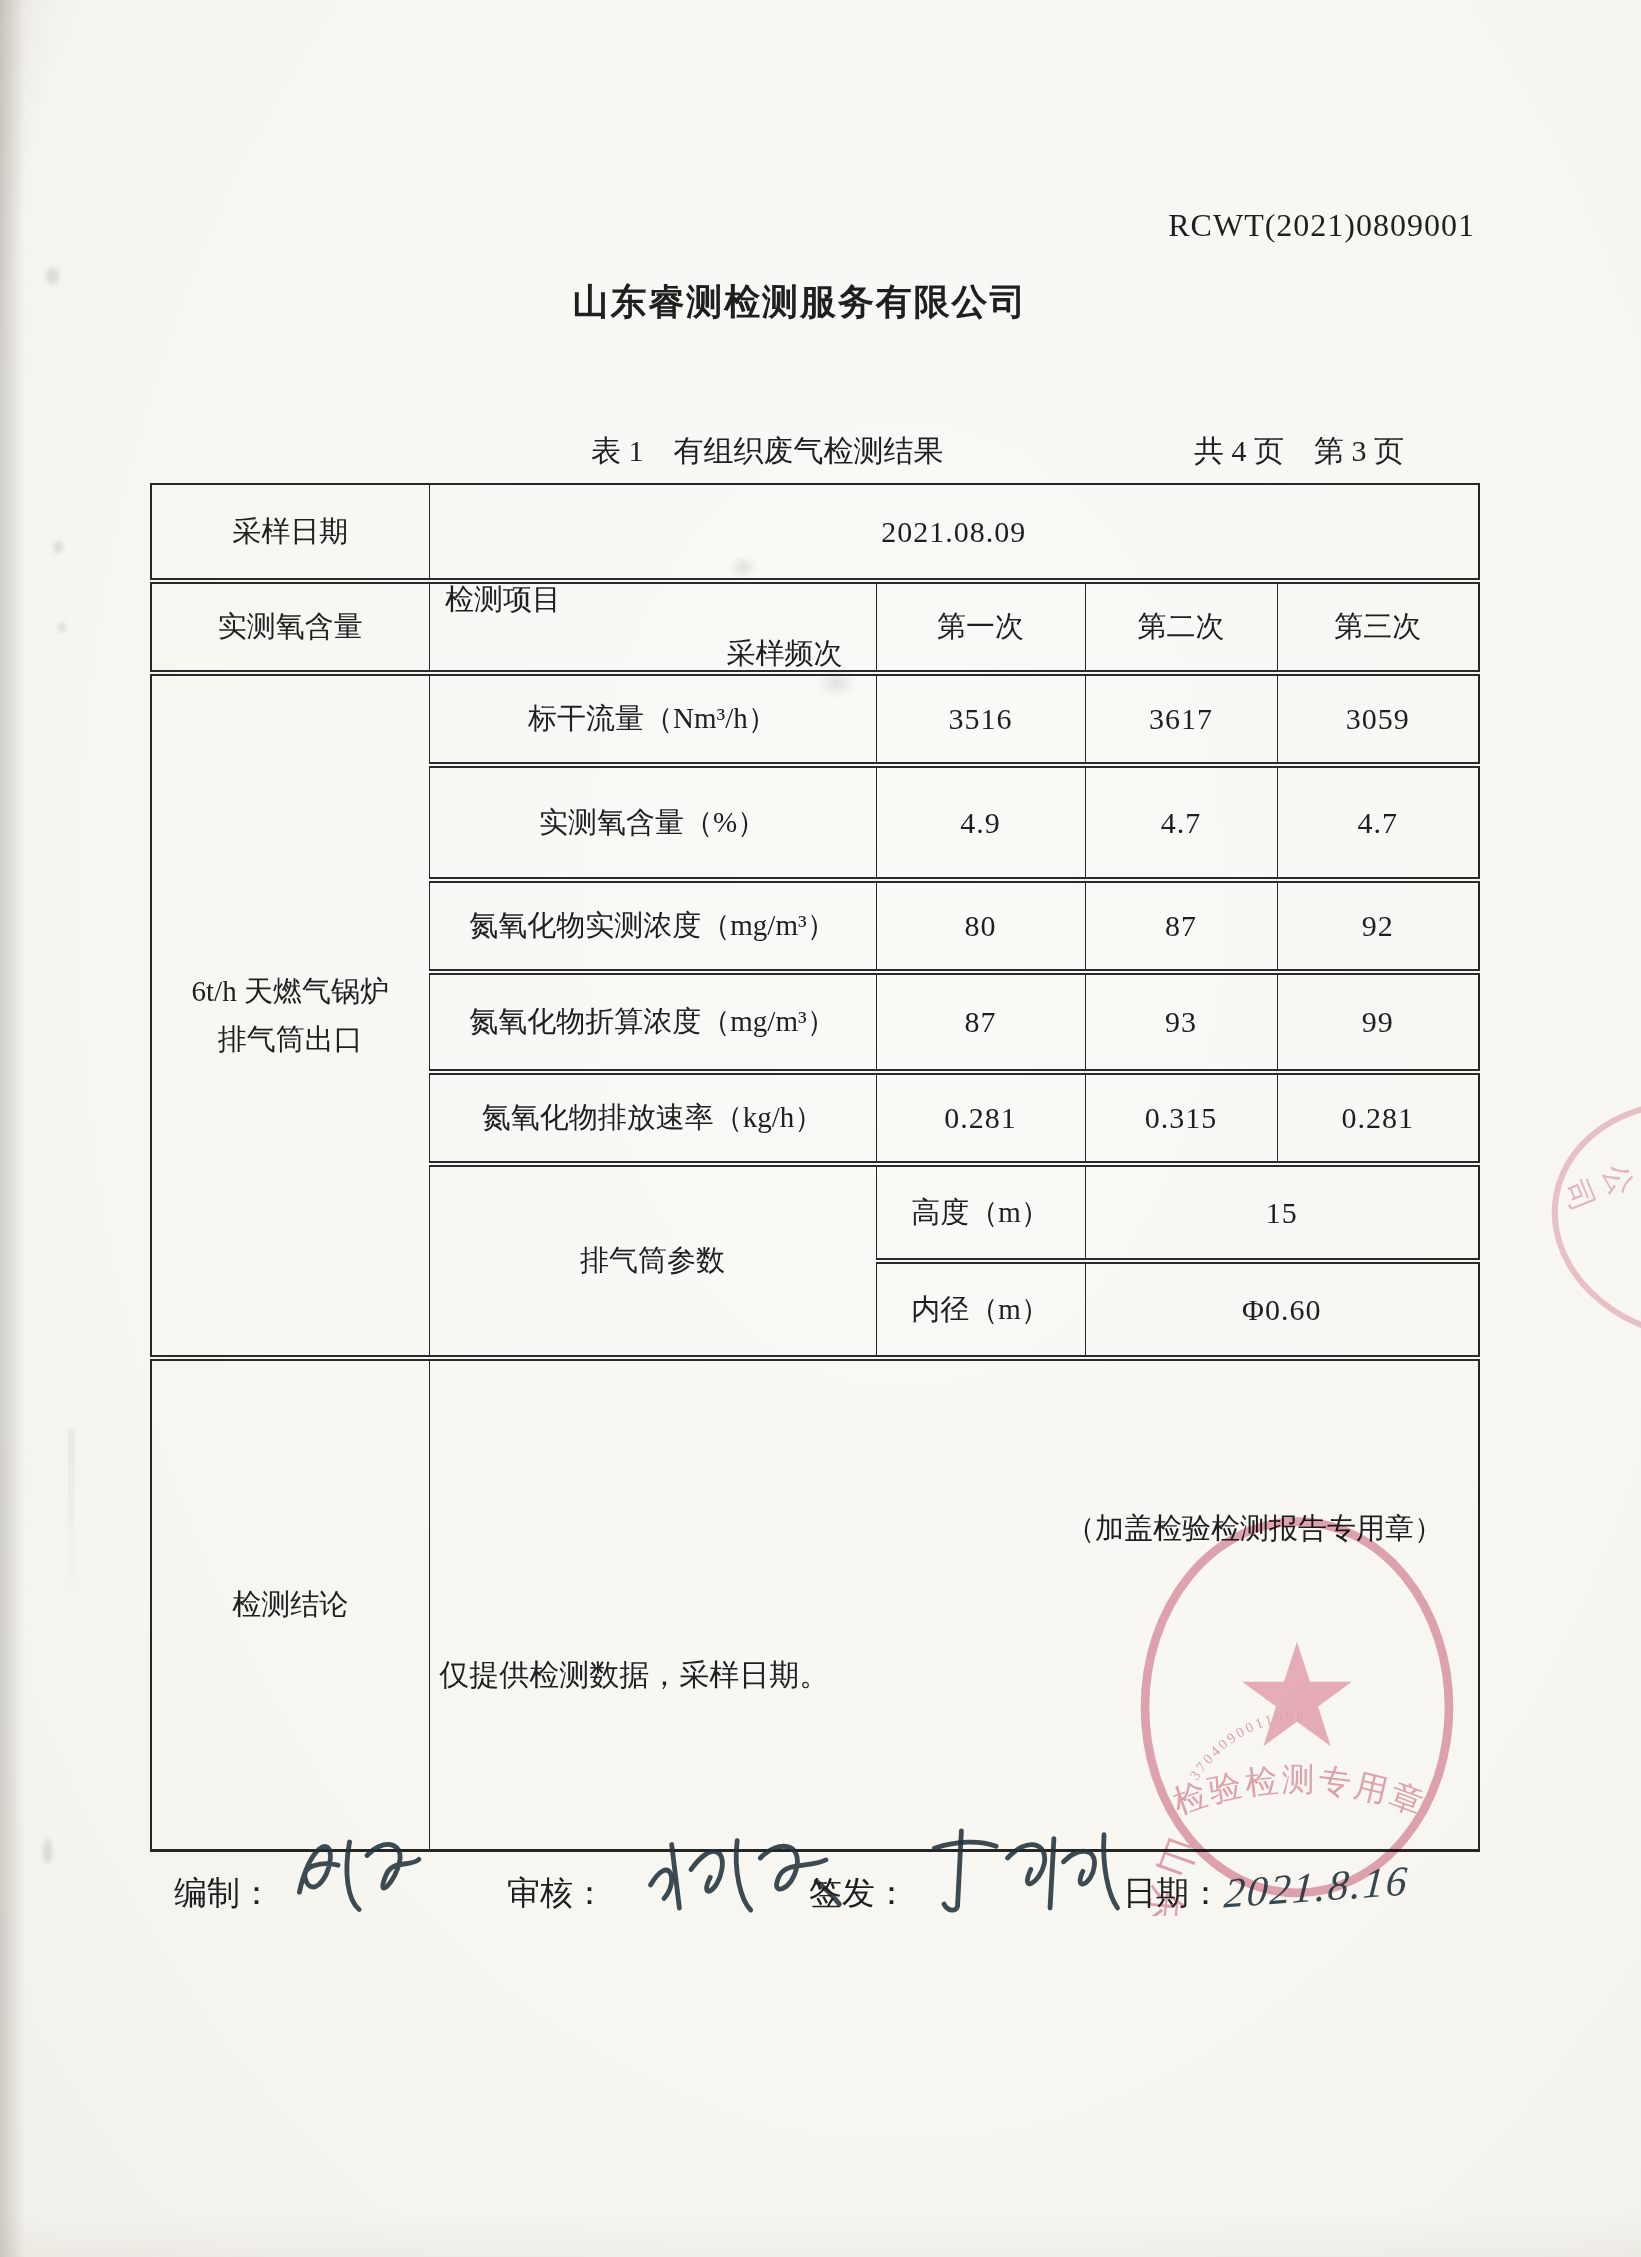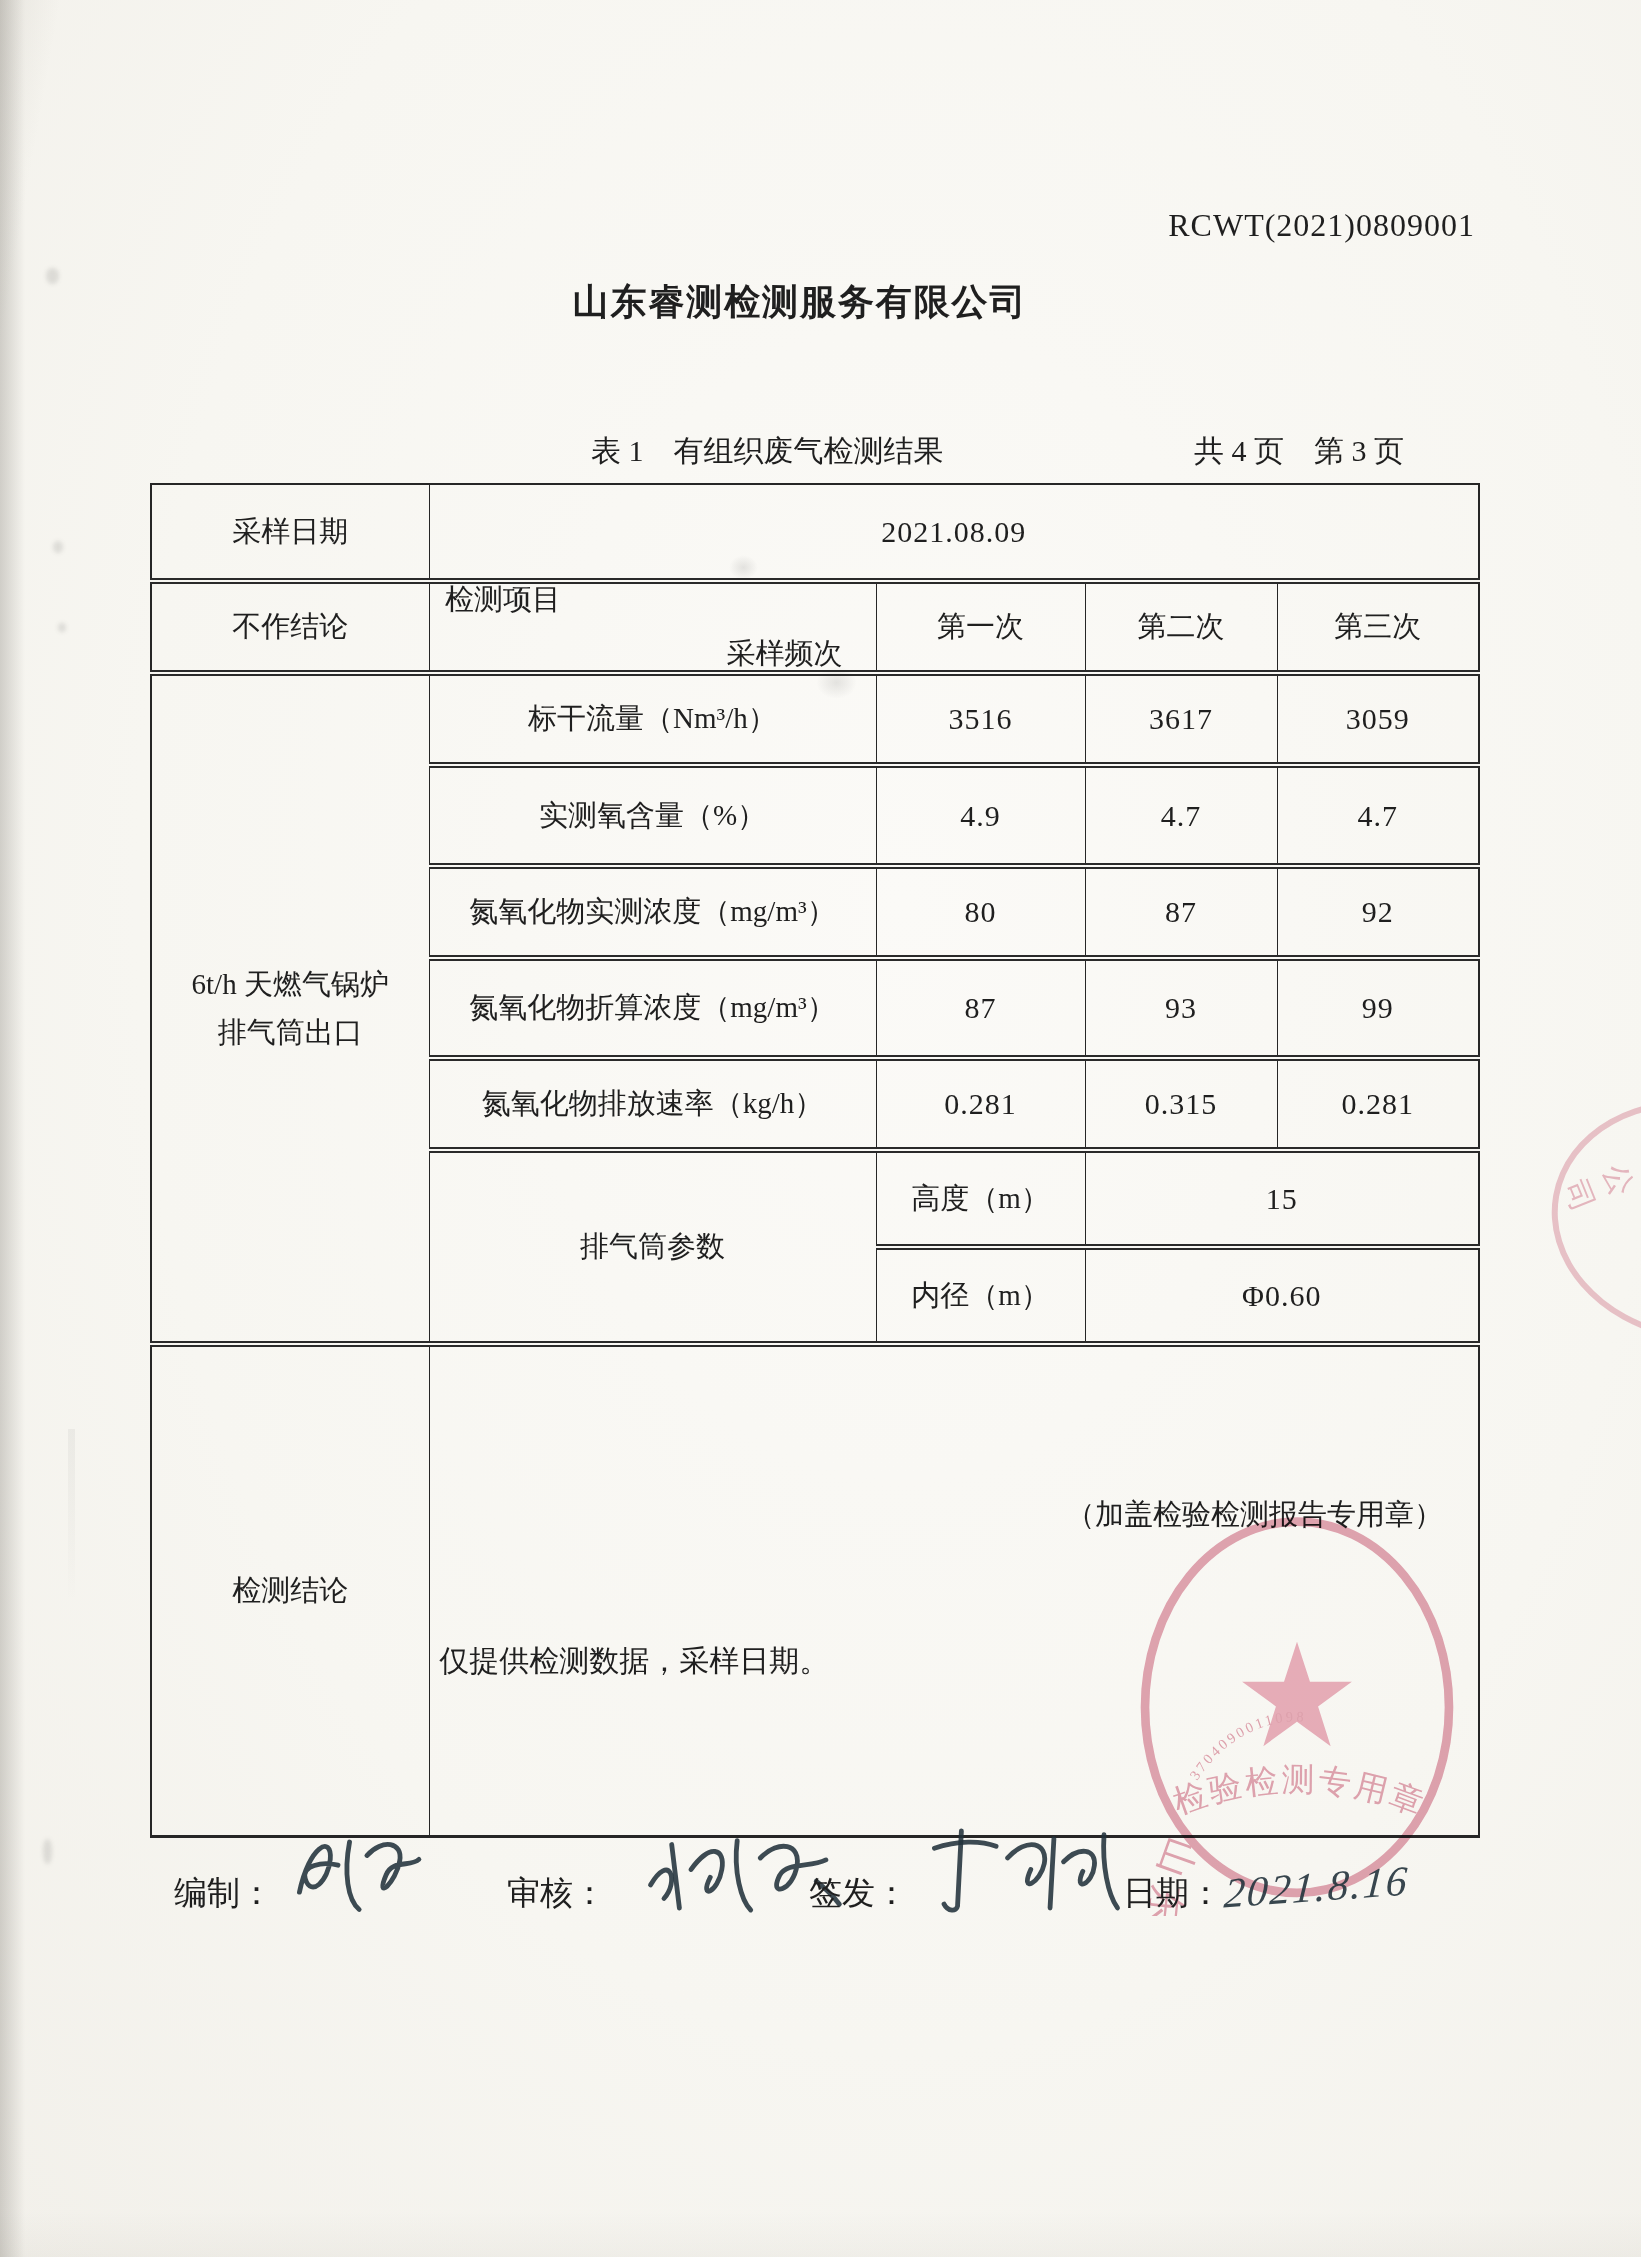--- a/index.html
+++ b/index.html
@@ -98,21 +98,21 @@
         <col style="width:209px">
       <col style="width:192px">
         <col style="width:202px">
     </colgroup>
     <tbody>
         <tr style="height:97px">
       <td>采样日期</td>
       <td colspan="4" class="num">2021.08.09</td>
     </tr>
     <tr style="height:92px">
-      <td>不作结论</td>
+      <td>实测氧含量</td>
       <td>
         <div class="diag-cell">
           <svg viewBox="0 0 463 95" preserveAspectRatio="none">
             <line x1="1" y1="1" x2="462" y2="94" stroke="#262626" stroke-width="3"></line>
           </svg>
           <span class="diag-top">采样频次</span>
           <span class="diag-bottom">检测项目</span>
         </div>
       </td>
       <td>第一次</td>
@@ -124,21 +124,21 @@
         <div class="point-name">
           <div>6t/h 天燃气锅炉</div>
           <div>排气筒出口</div>
         </div>
       </td>
       <td>标干流量（Nm³/h）</td>
       <td class="num">3516</td>
       <td class="num">3617</td>
       <td class="num">3059</td>
     </tr>
-    <tr style="height:101px">
+    <tr style="height:115px">
       <td>实测氧含量（%）</td>
       <td class="num">4.9</td>
       <td class="num">4.7</td>
       <td class="num">4.7</td>
     </tr>
     <tr style="height:92px">
       <td>氮氧化物实测浓度（mg/m³）</td>
       <td class="num">80</td>
       <td class="num">87</td>
       <td class="num">92</td>

